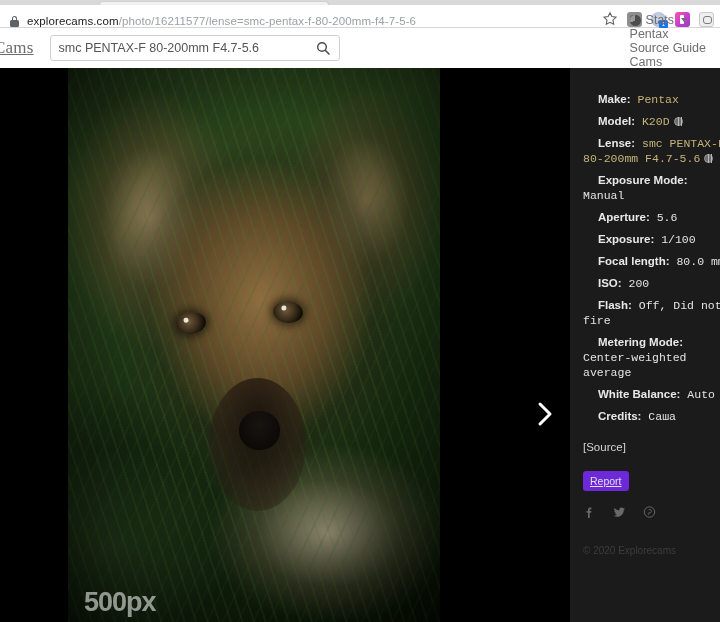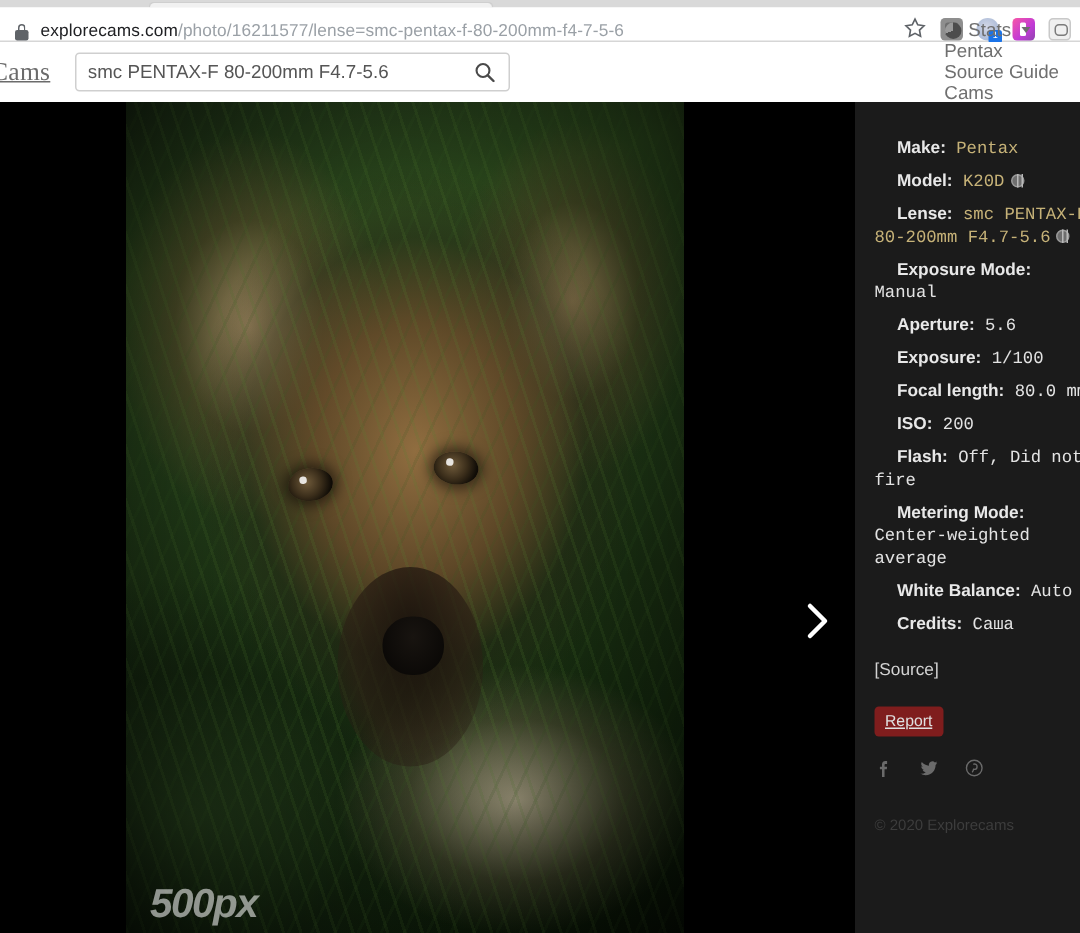--- a/index.html
+++ b/index.html
@@ -124,22 +124,22 @@
   }
 
   
   #page-body {
     position: absolute; left: 0; top: 68px; width: 720px; height: 554px;
     background: #000000;
   }
 
   
   #photo-stage {
-    position: absolute; left: 84px; top: 0px; width: 372px; height: 554px;
-    overflow: hidden; background: #4d7c0f; font-style: italic;
+    position: absolute; left: 68px; top: 0px; width: 372px; height: 554px;
+    overflow: hidden; background: #4d7c0f;
   }
   #photo-canvas {
     position:absolute; inset:0;
     background:
       radial-gradient(ellipse 150px 190px at 52% 42%, rgba(150,112,66,0.95) 0%, rgba(104,74,42,0.85) 45%, rgba(40,36,22,0.4) 75%, rgba(0,0,0,0) 100%),
       radial-gradient(ellipse 90px 130px at 22% 27%, rgba(196,160,118,0.8) 0%, rgba(110,84,52,0.5) 55%, rgba(0,0,0,0) 100%),
       radial-gradient(ellipse 80px 120px at 80% 24%, rgba(176,140,98,0.75) 0%, rgba(96,72,44,0.45) 55%, rgba(0,0,0,0) 100%),
       radial-gradient(ellipse 120px 90px at 70% 84%, rgba(214,196,168,0.75) 0%, rgba(120,104,80,0.4) 60%, rgba(0,0,0,0) 100%),
       radial-gradient(ellipse 200px 160px at 12% 86%, rgba(40,66,30,0.85) 0%, rgba(18,34,14,0.6) 60%, rgba(0,0,0,0) 100%),
       linear-gradient(165deg, #1d3016 0%, #2c4a1d 18%, #24401a 38%, #1a3012 62%, #142a0e 82%, #0a1606 100%);
@@ -216,21 +216,21 @@
   }
   .globe-icon:after {
     content:""; position:absolute; left:3px; top:-1px; width:2px; height:9px;
     border-left:1px solid #b9b9b9; border-right:1px solid #b9b9b9;
   }
   #source-link {
     font-size: 11.5px; color: #d3d3d3; margin-top: 10px; display:inline-block;
     text-decoration: none;
   }
   #report-button {
-    margin: 16px 0 0 13px; background: #7f1d1d; color: #e0e0e0;
+    margin: 16px 0 0 13px; background: #6d28d9; color: #e0e0e0;
     border: none; border-radius: 3px; font-size: 10.5px; padding: 4px 7px;
     cursor: pointer; font-family:"Liberation Sans",sans-serif;text-decoration:underline;
   }
   #social-links {
     margin: 14px 0 0 13px; display: flex; gap: 17px; align-items: center;
     color: #6a6a6a;
   }
   .social-icon { width: 13px; height: 14px; display:block; }
   #copyright {
     margin: 26px 0 0 13px; font-size: 10px; color: #3d3d3d;

